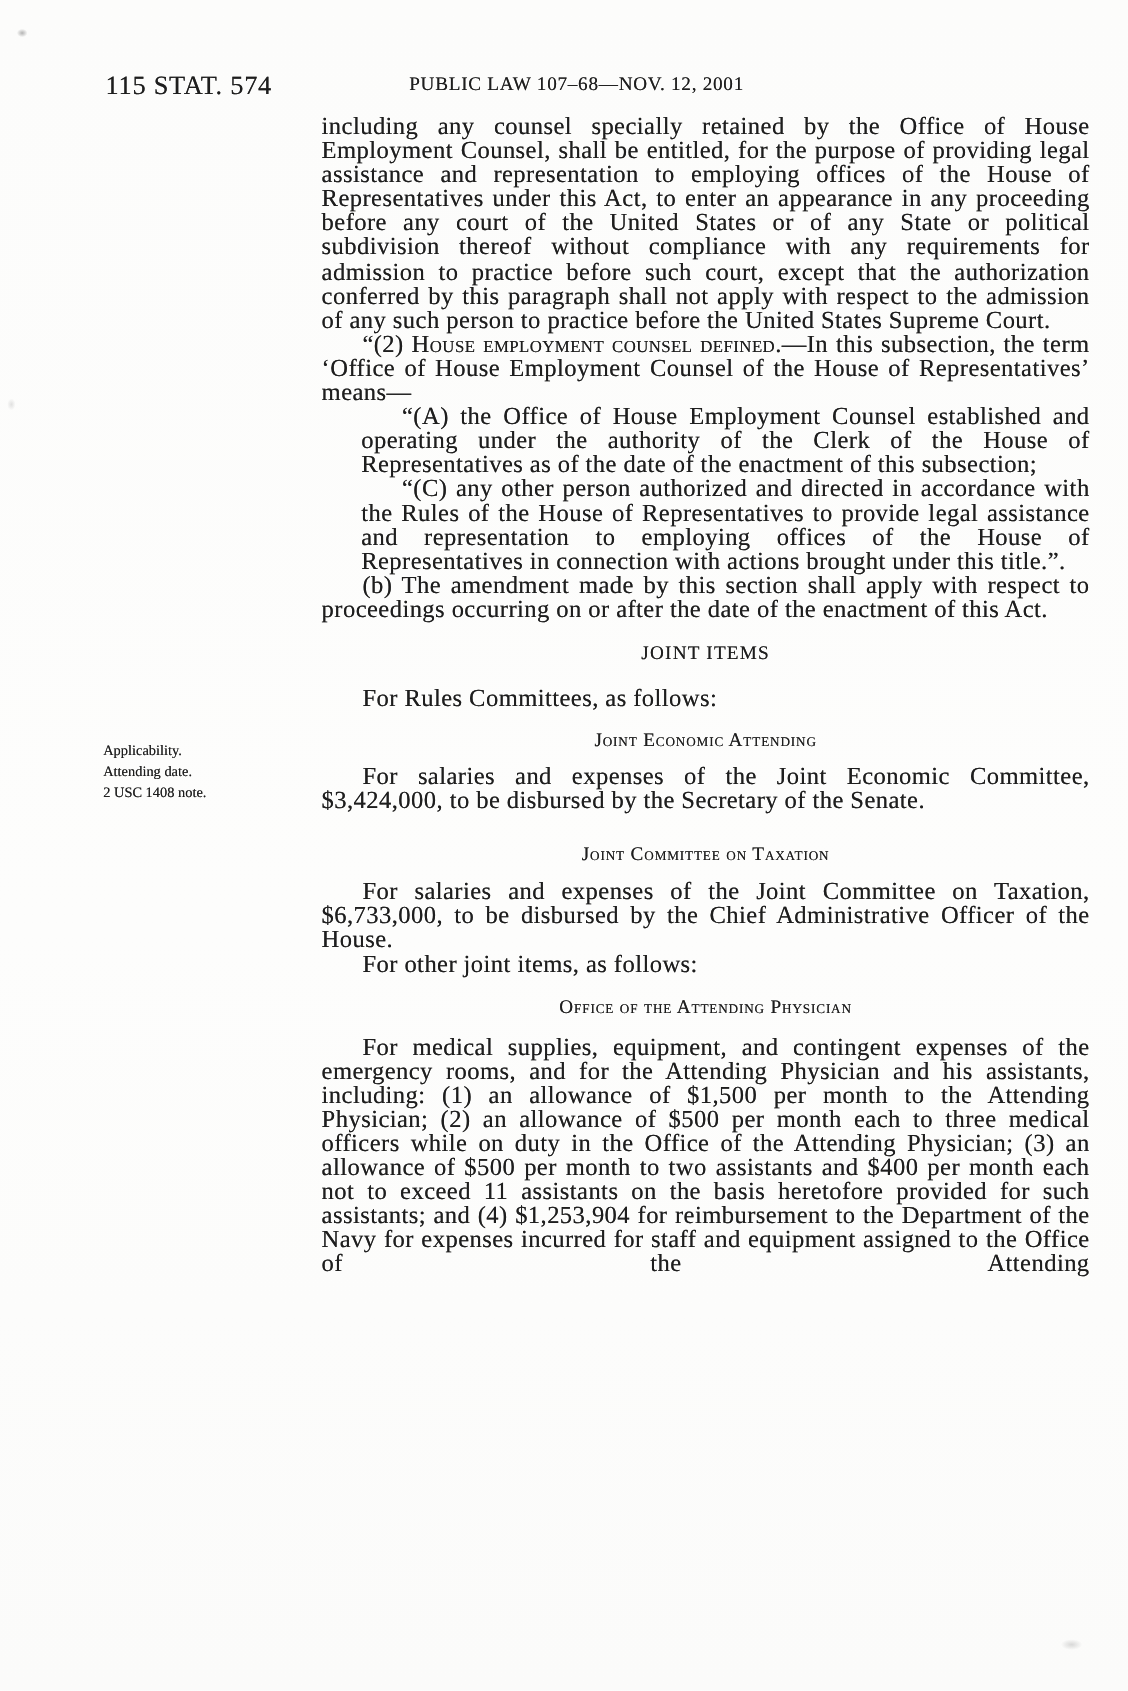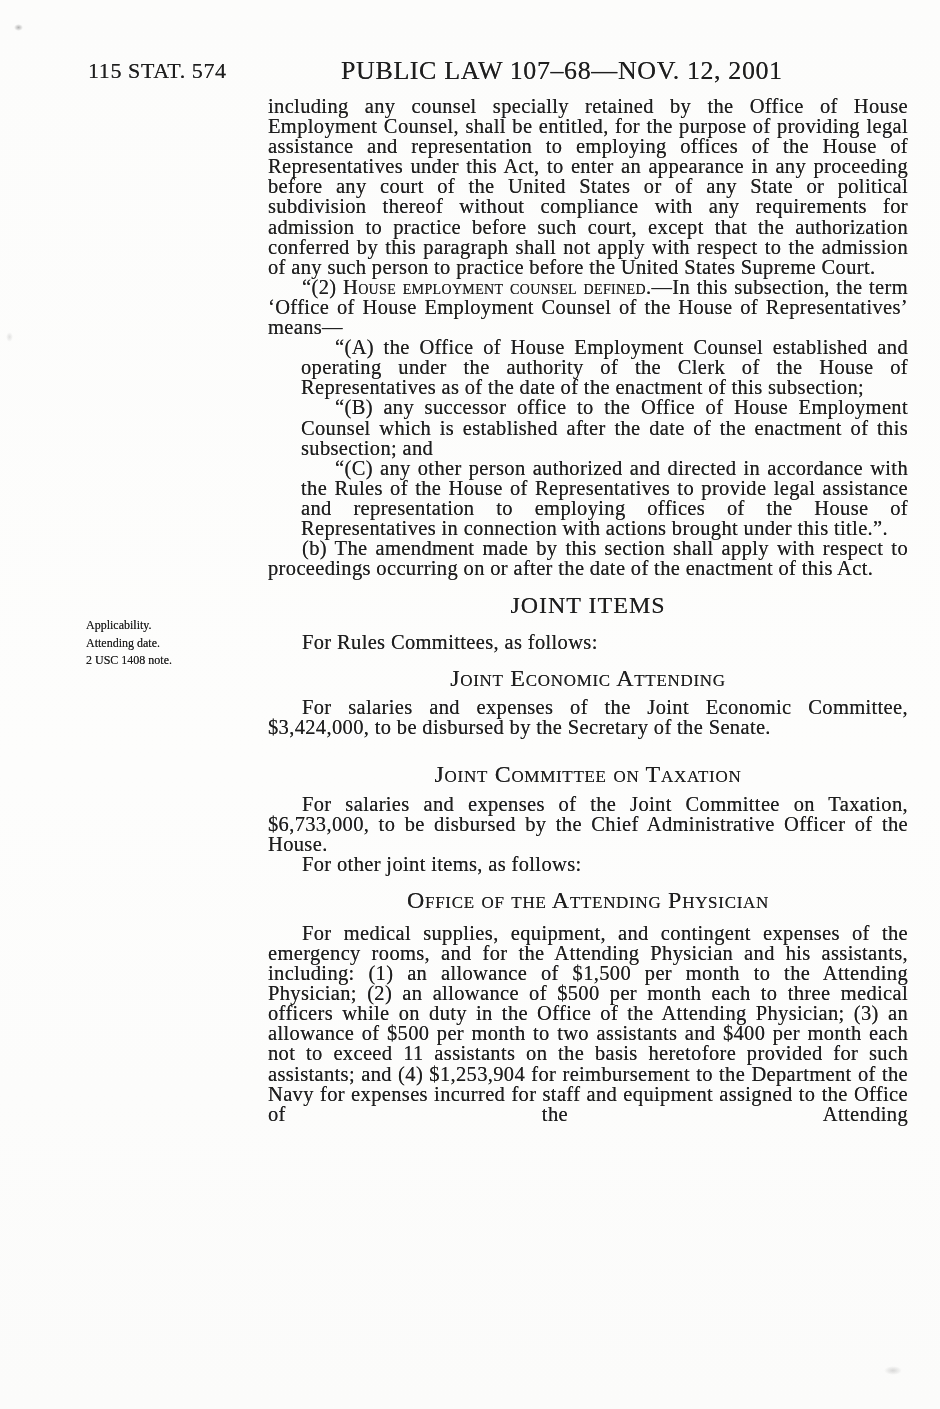--- a/index.html
+++ b/index.html
@@ -15,21 +15,21 @@
   }
 
   
   .stat-num {
     position: absolute; left: 88px; top: 60px;
     font-size: 22px; line-height: 22px; letter-spacing: 0.6px;
     white-space: nowrap;
   }
   .law-head {
     position: absolute; left: 341px; top: 60px;
-    font-size: 26px; line-height: 22px; letter-spacing: 0.6px;
+    font-size: 16px; line-height: 22px; letter-spacing: 0.6px;
     white-space: nowrap;
   }
 
   
   .margin-note {
     position: absolute; left: 86px; top: 617px; width: 160px;
     font-size: 12px; line-height: 17.5px;
     text-align: left;
   }
 
@@ -41,21 +41,21 @@
     text-align: justify;
     hyphens: auto; -webkit-hyphens: auto;
   }
   .body-col p { margin: 0; }
   .ind  { text-indent: 34px; }
   .sub  { margin-left: 33px !important; text-indent: 34px; }
   .sc   { font-variant: small-caps; }
 
   .h-caps, .h-sc {
     margin: 0; font-weight: normal; text-align: center; text-indent: 0;
-    font-size: 24px; line-height: 22px;
+    font-size: 16px; line-height: 22px;
   }
   .h-caps { letter-spacing: 1px; margin-top: 16px; }
   .h-sc   { font-variant: small-caps; letter-spacing: 0.7px; }
 
   .p-joint-intro { margin-top: 16px !important; }
   .h-jec { margin-top: 15px; }
   .p-jec { margin-top: 8px !important; }
   .h-jct { margin-top: 25px; }
   .p-jct { margin-top: 9px !important; }
   .p-other { margin-top: 0 !important; }
@@ -85,21 +85,20 @@
     <div>2 USC 1408 note.</div>
   </aside>
 
   <main class="body-col">
 
     <p>including any counsel specially retained by the Office of House Employment Counsel, shall be entitled, for the purpose of providing legal assistance and representation to employing offices of the House of Representatives under this Act, to enter an appearance in any proceeding before any court of the United States or of any State or political subdivision thereof without compliance with any requirements for admission to practice before such court, except that the authorization conferred by this paragraph shall not apply with respect to the admission of any such person to practice before the United States Supreme Court.</p>
 
     <p class="ind"><span>“(2) </span><span class="sc">House employment counsel defined</span><span>.—In this subsection, the term ‘Office of House Employment Counsel of the House of Representatives’ means—</span></p>
 
     <p class="sub">“(A) the Office of House Employment Counsel established and operating under the authority of the Clerk of the House of Representatives as of the date of the enactment of this subsection;</p>
-    <p class="sub">“(B) any successor office to the Office of House Employment Counsel which is established after the date of the enactment of this subsection; and</p>
     <p class="sub">“(C) any other person authorized and directed in accordance with the Rules of the House of Representatives to provide legal assistance and representation to employing offices of the House of Representatives in connection with actions brought under this title.”.</p>
 
     <p class="ind">(b) The amendment made by this section shall apply with respect to proceedings occurring on or after the date of the enactment of this Act.</p>
 
     <h2 class="h-caps">JOINT ITEMS</h2>
 
     <p class="ind p-joint-intro">For Rules Committees, as follows:</p>
 
     <h3 class="h-sc h-jec">Joint Economic Attending</h3>
     <p class="ind p-jec">For salaries and expenses of the Joint Economic Committee, $3,424,000, to be disbursed by the Secretary of the Senate.</p>

